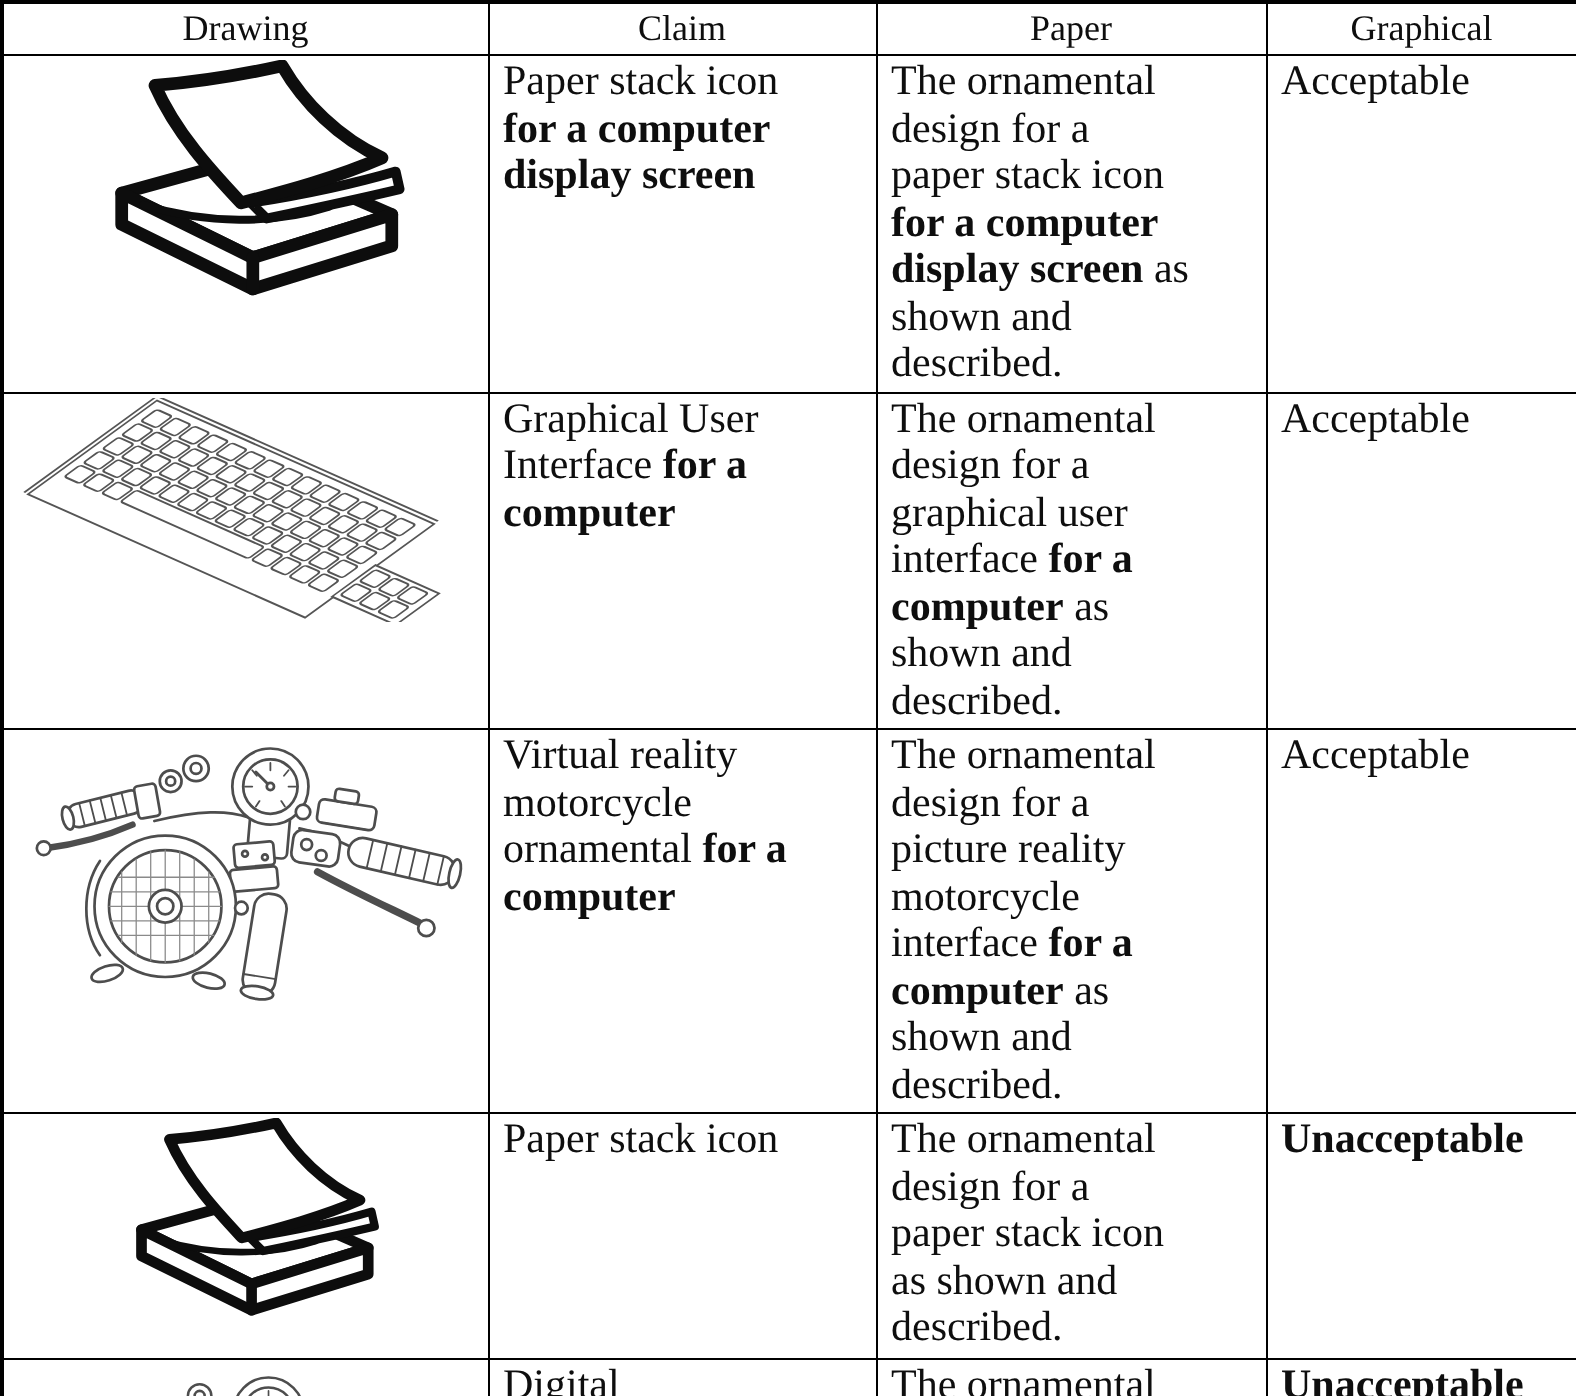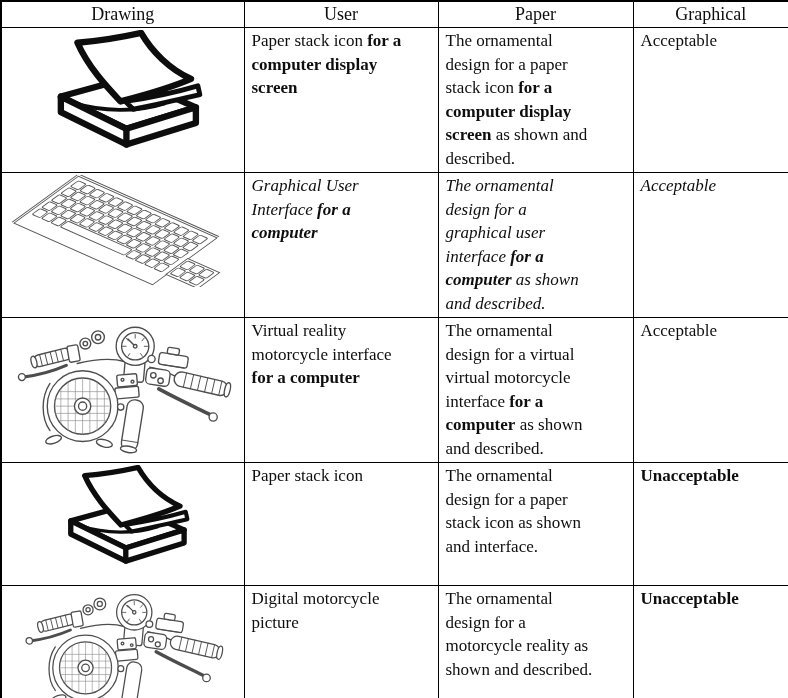--- a/index.html
+++ b/index.html
@@ -5,41 +5,41 @@
   html,body{margin:0;padding:0;background:#fff;}
   body{width:788px;font-family:"Liberation Serif",serif;color:#0e0e0e;}
   table{border-collapse:collapse;table-layout:fixed;width:788px;}
   table{border:2.5px solid #000;}
   th,td{border:1.4px solid #000;}
   col.c-drawing{width:243px;}
   col.c-title{width:194px;}
   col.c-claim{width:195px;}
   col.c-compliance{width:156px;}
   th{font-weight:normal;font-size:18px;height:25px;padding:0 2px;text-align:center;}
-  td{vertical-align:top;font-size:17px;line-height:23.5px;padding:1px 8px 2px 7px;text-align:left;}
+  td{vertical-align:top;font-size:21px;line-height:23.5px;padding:1px 8px 2px 7px;text-align:left;}
   td.tcell{padding-right:30px;}
   td.ccell{padding-right:36px;}
   td.dcell{padding:0;overflow:hidden;}
   .b{font-weight:bold;}
   td.dcell svg{display:block;margin:2px auto 0 auto;}
 </style>
 </head>
 <body>
 
 <table>
   <colgroup>
     <col class="c-drawing">
       <col class="c-title">
       <col class="c-claim">
       <col class="c-compliance">
   </colgroup>
   <thead>
     <tr>
       <th>Drawing</th>
-      <th>User</th>
+      <th>Claim</th>
       <th>Paper</th>
       <th>Graphical</th>
     </tr>
   </thead>
   <tbody>
       <tr style="height: 145px;">
         <td class="dcell">
           <svg viewBox="0 0 240 140" preserveAspectRatio="xMidYMid meet" xmlns="http://www.w3.org/2000/svg" width="239" height="137">
   <g fill="#ffffff" stroke="#0d0d0d" stroke-width="6.5" stroke-linejoin="round" stroke-linecap="round">
     <path d="M57 68 L126 49 L195 79 L124 101 Z"></path>
@@ -48,21 +48,21 @@
     <path d="M68 74 C100 84 135 84 163 75" fill="none" stroke-width="4"></path>
     <path d="M123 73 C155 68 180 62 197 57 L199 66 C178 71 150 77 131 81 Z" stroke-width="5"></path>
     <path d="M74 13 C99 11 121 7 139 3 C150 22 168 40 190 50 C167 60 141 67 118 73 C104 58 85 38 74 13 Z"></path>
   </g>
 </svg>
         </td>
         <td class="tcell"><span>Paper stack icon </span><span class="b">for a computer display screen</span></td>
         <td class="ccell"><span>The ornamental design for a paper stack icon </span><span class="b">for a computer display screen</span><span> as shown and described.</span></td>
         <td><span>Acceptable</span></td>
       </tr>
-      <tr style="height: 120px; font-style: italic;">
+      <tr style="height: 120px;">
         <td class="dcell">
           <svg viewBox="0 0 243 118" preserveAspectRatio="xMidYMid meet" xmlns="http://www.w3.org/2000/svg" width="239" height="112">
   <g transform="translate(75,6) scale(0.72) rotate(24)">
     <g transform="skewX(-30)" stroke="#555555" fill="#ffffff" stroke-width="1.4">
       <path d="M-9 95 L-9 -9 L216 -9" fill="none"></path>
       <rect x="-6" y="-6" width="222" height="101"></rect>
       <g>
                   <rect x="0" y="0" width="12.5" height="12.5" rx="2"></rect>
                   <rect x="15" y="0" width="12.5" height="12.5" rx="2"></rect>
                   <rect x="30" y="0" width="12.5" height="12.5" rx="2"></rect>
@@ -202,39 +202,39 @@
       <path d="M50 79 H103 M46 87 H106 M45 95 H107 M46 103 H106 M50 111 H103"></path>
     </g>
     <circle cx="76" cy="95" r="9"></circle>
               <circle cx="76" cy="95" r="4.5"></circle>
     <circle cx="118" cy="96" r="3.5"></circle>
     <path d="M58 50 C42 57 26 61 10 63" fill="none" stroke-width="3.5"></path>
     <circle cx="9" cy="63" r="3.8"></circle>
   </g>
 </svg>
         </td>
-        <td class="tcell"><span>Virtual reality motorcycle interface </span><span class="b">for a computer</span></td>
-        <td class="ccell"><span>The ornamental design for a virtual virtual motorcycle interface </span><span class="b">for a computer</span><span> as shown and described.</span></td>
+        <td class="tcell"><span>Virtual reality motorcycle ornamental </span><span class="b">for a computer</span></td>
+        <td class="ccell"><span>The ornamental design for a picture reality motorcycle interface </span><span class="b">for a computer</span><span> as shown and described.</span></td>
         <td><span>Acceptable</span></td>
       </tr>
       <tr style="height: 123px;">
         <td class="dcell">
           <svg viewBox="0 0 240 140" preserveAspectRatio="xMidYMid meet" xmlns="http://www.w3.org/2000/svg" width="239" height="115">
   <g fill="#ffffff" stroke="#0d0d0d" stroke-width="6.5" stroke-linejoin="round" stroke-linecap="round">
     <path d="M57 68 L126 49 L195 79 L124 101 Z"></path>
     <path d="M57 68 L57 84 L124 117 L195 95 L195 79 L124 101 Z"></path>
     <path d="M124 101 L124 117" fill="none"></path>
     <path d="M68 74 C100 84 135 84 163 75" fill="none" stroke-width="4"></path>
     <path d="M123 73 C155 68 180 62 197 57 L199 66 C178 71 150 77 131 81 Z" stroke-width="5"></path>
     <path d="M74 13 C99 11 121 7 139 3 C150 22 168 40 190 50 C167 60 141 67 118 73 C104 58 85 38 74 13 Z"></path>
   </g>
 </svg>
         </td>
         <td class="tcell"><span>Paper stack icon</span></td>
-        <td class="ccell"><span>The ornamental design for a paper stack icon as shown and interface.</span></td>
+        <td class="ccell"><span>The ornamental design for a paper stack icon as shown and described.</span></td>
         <td><span class="b">Unacceptable</span></td>
       </tr>
       <tr style="height: 104px; padding-left: 20px;">
         <td class="dcell">
           <svg viewBox="0 0 240 150" preserveAspectRatio="xMidYMid meet" xmlns="http://www.w3.org/2000/svg" width="239" height="126">
   <g stroke="#4d4d4d" stroke-width="1.5" fill="#ffffff" stroke-linejoin="round" stroke-linecap="round">
     <path d="M70 48 C95 42 110 42 122 46" fill="none"></path>
     <path d="M150 52 C160 54 170 58 178 62" fill="none"></path>
     <g transform="rotate(-14 46 42)">
       <rect x="22" y="34" width="42" height="13" rx="6"></rect>

